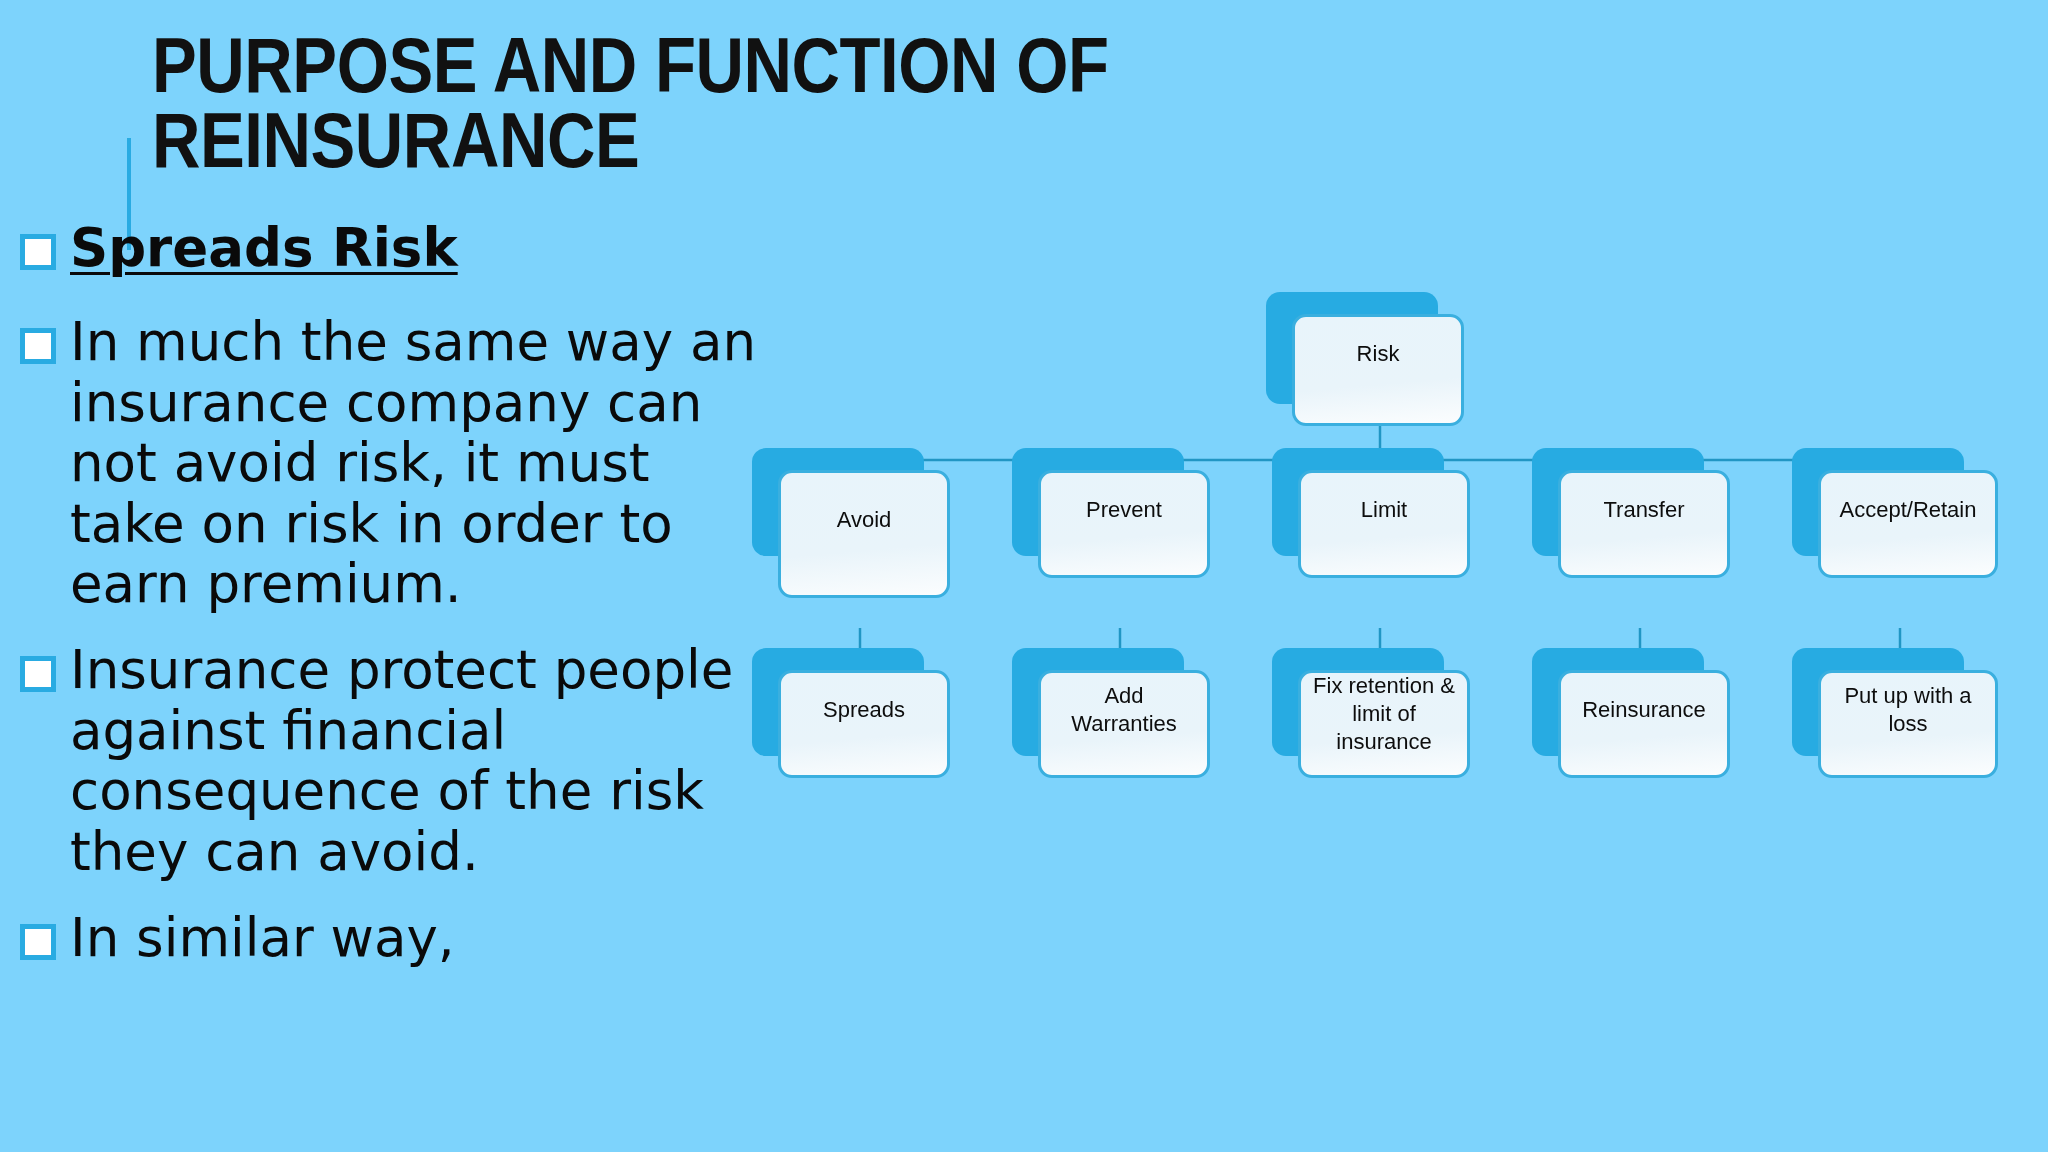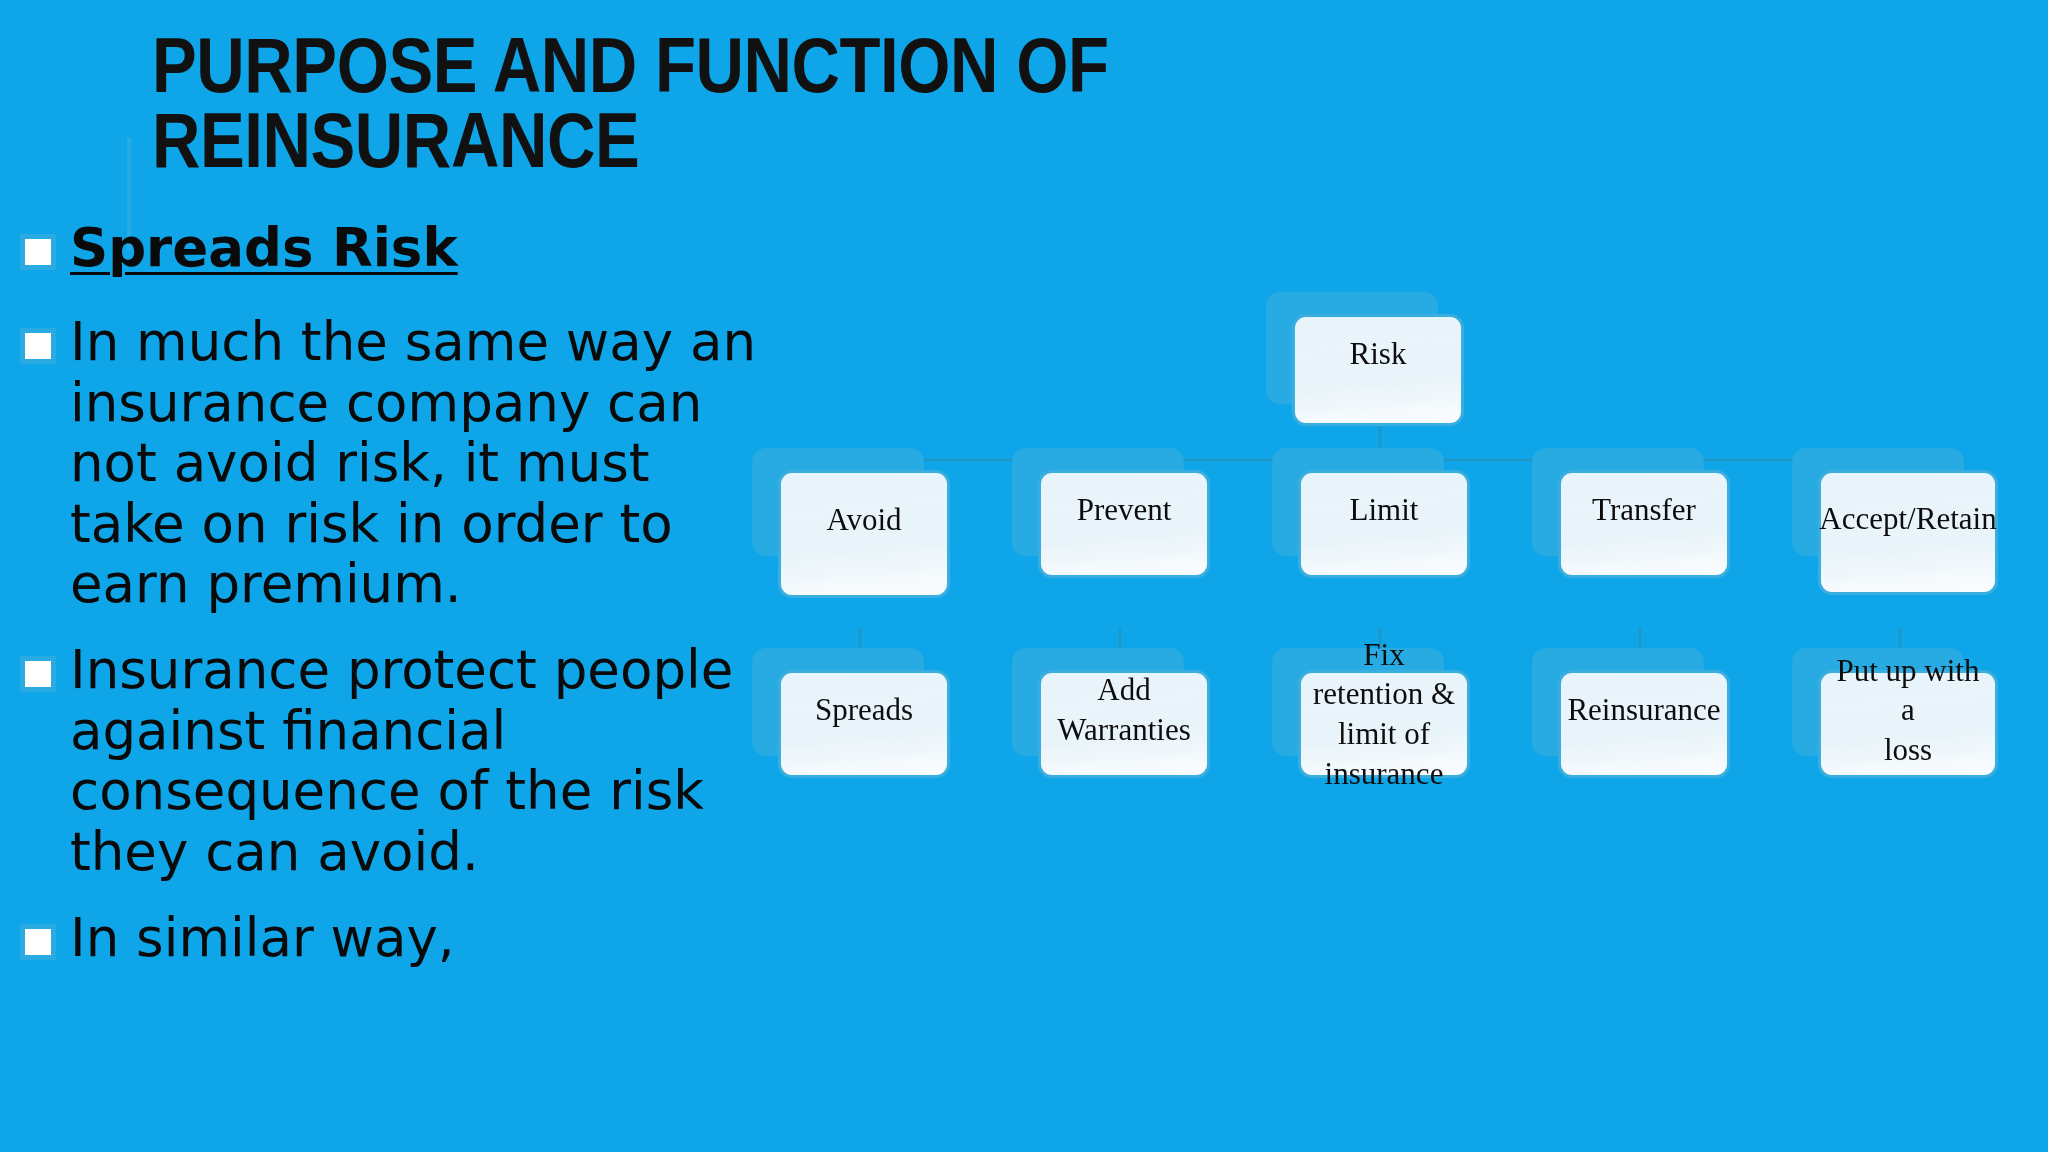--- a/index.html
+++ b/index.html
@@ -15,21 +15,21 @@
     font-family: "Liberation Sans", "DejaVu Sans", sans-serif;
     -webkit-font-smoothing: antialiased;
   }
 
   
   .slide {
     position: absolute;
     left: 0; top: 0;
     width: 2048px;
     height: 1152px;
-    background: #0ea5e9;
+    background: #7dd3fc;
     overflow: hidden;
   }
 
   
   .title-accent-bar {
     position: absolute;
     left: 127px;
     top: 138px;
     width: 4px;
     height: 112px;
@@ -138,22 +138,22 @@
     background: linear-gradient(175deg, #E8F4FB 0%, #E9F4FA 62%, #FBFDFE 100%);
     border: 3px solid #3AAFDF;
     border-radius: 14px;
     box-sizing: border-box;
     display: flex;
     align-items: center;
     justify-content: center;
     text-align: center;
   }
   .node .label {
-    font-family: Liberation Serif, serif;
-    font-size: 31px;
+    font-family: Liberation Sans, sans-serif;
+    font-size: 22px;
     line-height: 1.28;
     color: #0d0d0d;
     padding: 0 6px;
     white-space: pre-line;
     position: relative;
     top: -14px;
   }
   .node.root .label { top: -16px; }
 </style>
 </head>
@@ -255,21 +255,21 @@
 
     <div class="node" style="left:772px; top:88px;">
       <div class="backplate" style="width:172px; height:108px;"></div>
       <div class="faceplate" style="width:172px; height:108px;">
         <span class="label">Transfer</span>
       </div>
     </div>
 
     <div class="node" style="left:1032px; top:88px;">
       <div class="backplate" style="width:172px; height:108px;"></div>
-      <div class="faceplate" style="width:180px; height:125px;">
+      <div class="faceplate" style="width:180px; height:108px;">
         <span class="label">Accept/Retain</span>
       </div>
     </div>
 
     <div class="node" style="left:-8px; top:288px;">
       <div class="backplate" style="width:172px; height:108px;"></div>
       <div class="faceplate" style="width:172px; height:108px;">
         <span class="label">Spreads</span>
       </div>
     </div>

